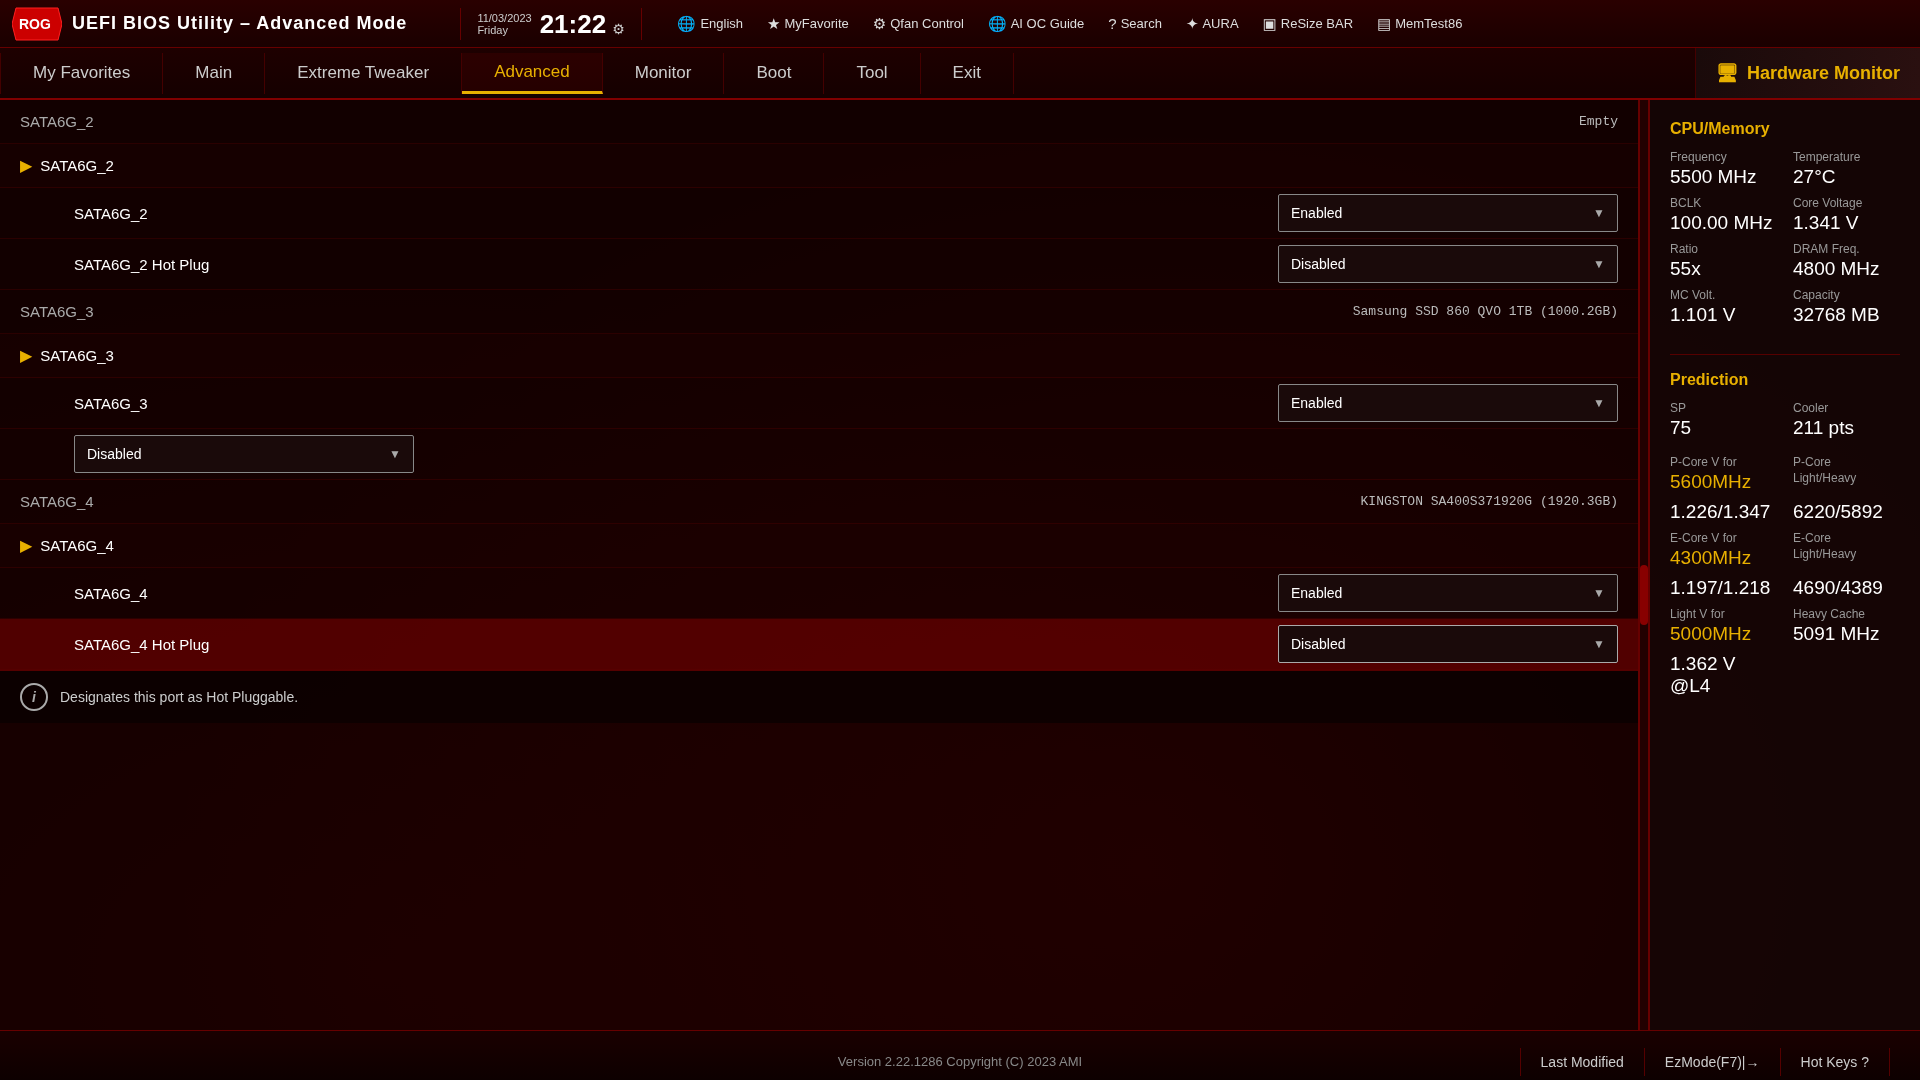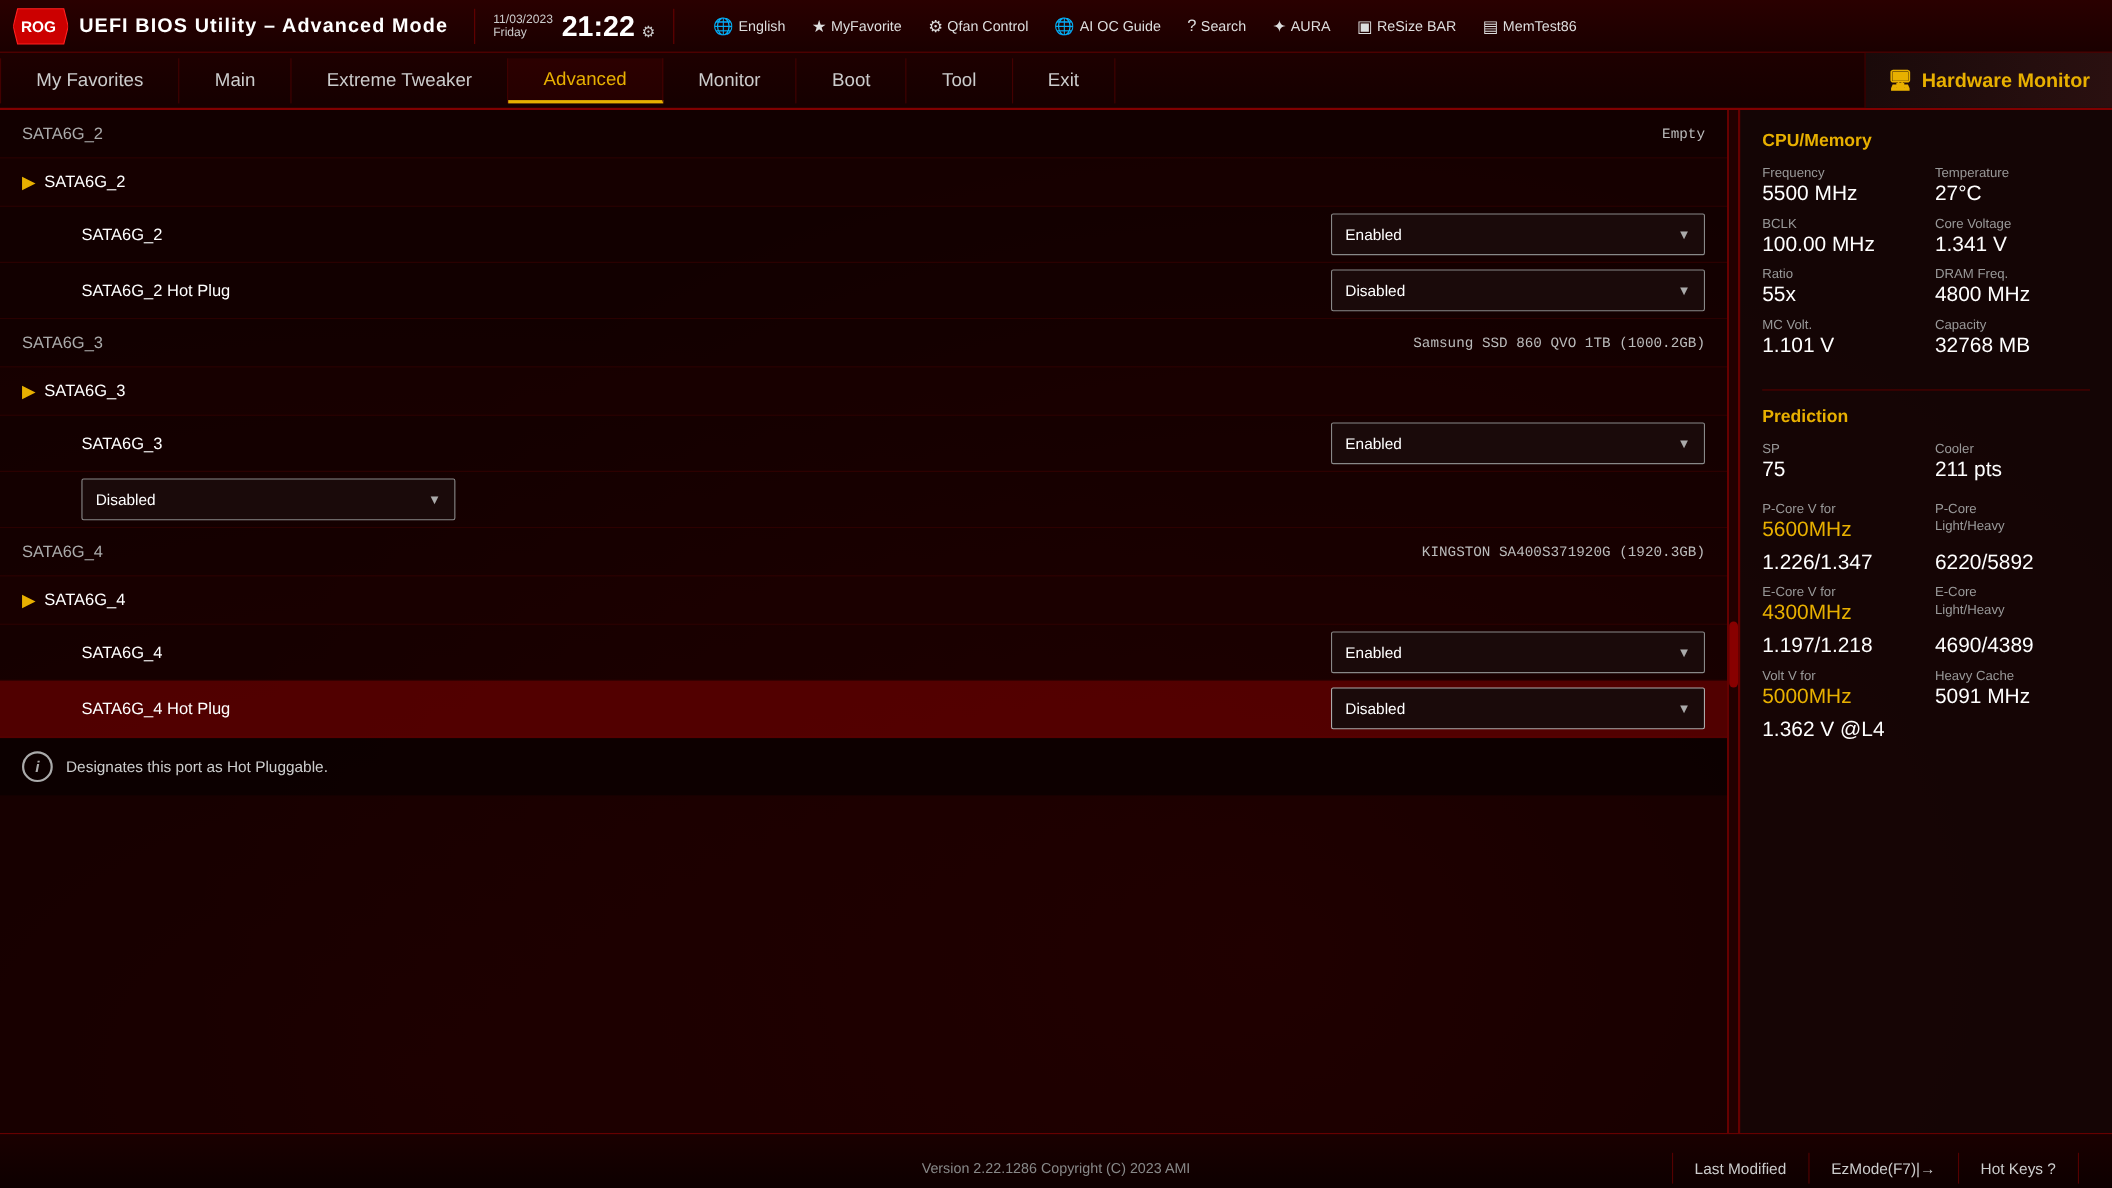--- a/index.html
+++ b/index.html
@@ -34,21 +34,21 @@
       display: flex;
       align-items: center;
       padding: 0 12px;
       height: 48px;
     }
 
     .header-logo {
       display: flex;
       align-items: center;
       gap: 10px;
-      margin-right: 8px;
+      margin-right: 37px;
     }
 
     .rog-logo {
       width: 50px;
       height: 36px;
     }
 
     .header-title {
       color: #fff;
       font-size: 18px;
@@ -258,21 +258,21 @@
       justify-content: center;
       font-style: italic;
       font-size: 14px;
       font-weight: bold;
       color: #aaa;
       flex-shrink: 0;
     }
 
     
     .hw-monitor {
-      width: 340px;
+      width: 272px;
       background: rgba(20, 5, 5, 0.9);
       border-left: 2px solid #600;
       padding: 16px 20px;
       display: flex;
       flex-direction: column;
       gap: 0;
     }
 
     .hw-section-title {
       color: #e8b000;
@@ -644,21 +644,21 @@
       <div class="hw-item">
         <span class="hw-value">1.197/1.218</span>
       </div>
       <div class="hw-item">
         <span class="hw-value">4690/4389</span>
       </div>
     </div>
 
     <div style="display:grid; grid-template-columns:1fr 1fr; gap:8px 16px;">
       <div class="hw-item">
-        <span class="hw-label">Volt V for</span>
+        <span class="hw-label">Light V for</span>
         <span class="hw-value accent">5000MHz</span>
       </div>
       <div class="hw-item">
         <span class="hw-label">Heavy Cache</span>
         <span class="hw-value">5091 MHz</span>
       </div>
       <div class="hw-item">
         <span class="hw-value">1.362 V @L4</span>
       </div>
     </div>

